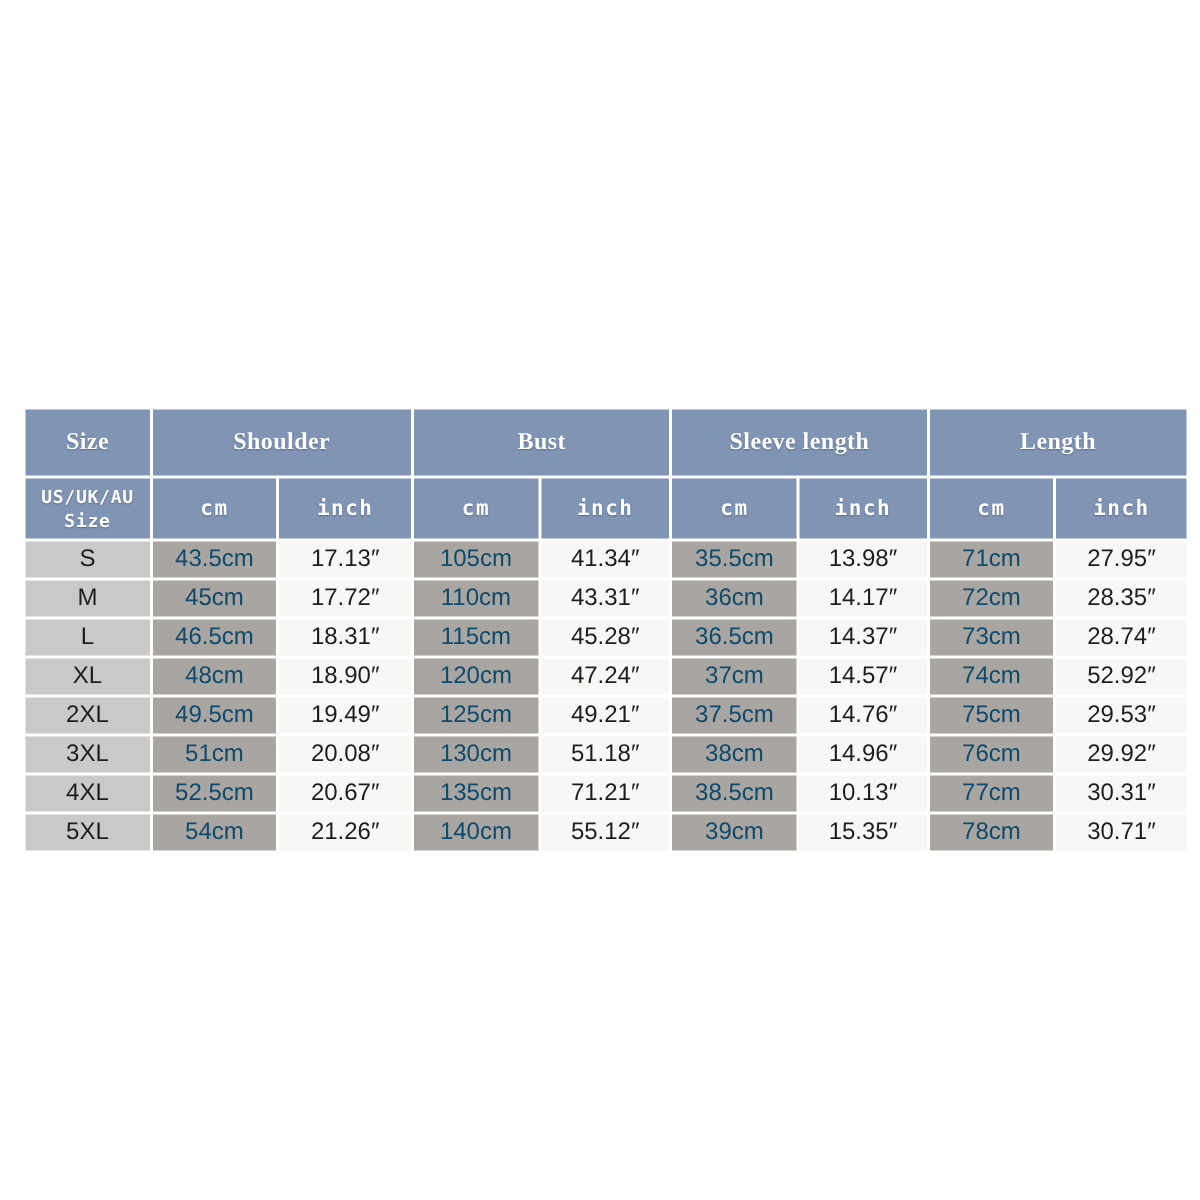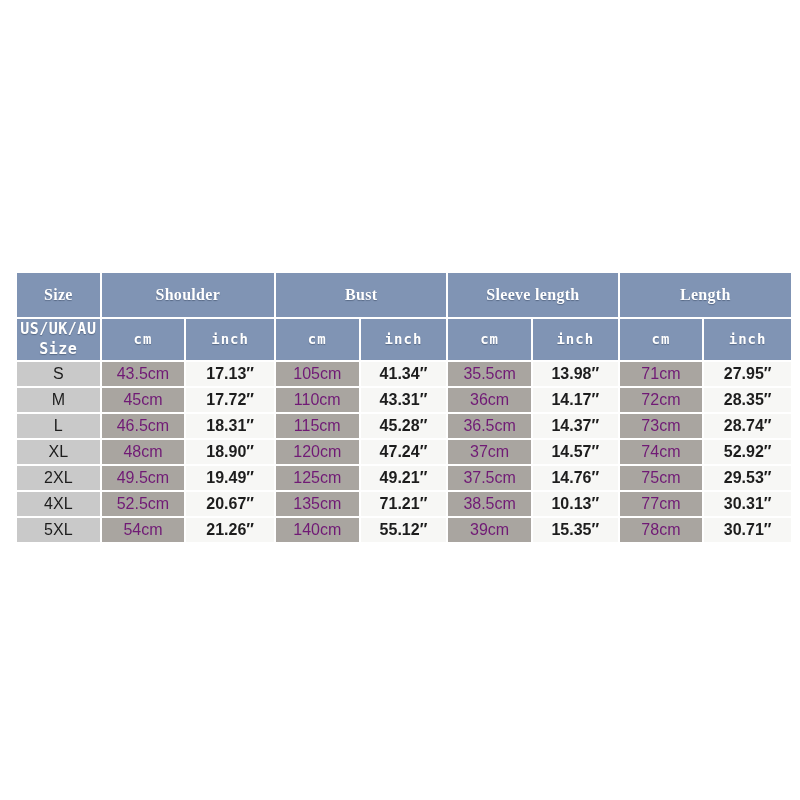--- a/index.html
+++ b/index.html
@@ -57,47 +57,47 @@
     background: #8094b4;
     color: #ffffff;
     height: 40px;
     font-family: "DejaVu Sans Mono", "Liberation Mono", monospace;
     font-weight: bold;
     font-size: 14px;
     letter-spacing: 1px;
     text-shadow: 0 1px 1px rgba(40,55,80,0.45);
   }
   td.sub.usuk {
-    font-size: 15px;
+    font-size: 12px;
     letter-spacing: 0.5px;
     line-height: 1.35;
     white-space: normal;
   }
 
   
   td.c-size {
     background: #c9c9c9;
     color: #1d1d1d;
     height: 24px;
     font-size: 16px;
     font-weight: normal;
   }
   td.c-cm {
     background: #a9a5a0;
-    color: #701a75;
+    color: #0c4a6e;
     height: 24px;
     font-size: 16px;
     font-weight: normal;
   }
   td.c-inch {
     background: #f7f7f5;
     color: #1d1d1d;
     height: 24px;
     font-size: 16px;
-    font-weight: bold;
+    font-weight: normal;
   }
 </style>
 </head>
 <body>
 
 <div id="size-chart">
   <table class="chart">
     <colgroup>
       <col style="width:82px">
       <col style="width:82px">
@@ -177,20 +177,31 @@
           <td class="c-cm">49.5cm</td>
           <td class="c-inch">19.49″</td>
           <td class="c-cm">125cm</td>
           <td class="c-inch">49.21″</td>
           <td class="c-cm">37.5cm</td>
           <td class="c-inch">14.76″</td>
           <td class="c-cm">75cm</td>
           <td class="c-inch">29.53″</td>
         </tr>
         <tr>
+          <td class="c-size">3XL</td>
+          <td class="c-cm">51cm</td>
+          <td class="c-inch">20.08″</td>
+          <td class="c-cm">130cm</td>
+          <td class="c-inch">51.18″</td>
+          <td class="c-cm">38cm</td>
+          <td class="c-inch">14.96″</td>
+          <td class="c-cm">76cm</td>
+          <td class="c-inch">29.92″</td>
+        </tr>
+        <tr>
           <td class="c-size">4XL</td>
           <td class="c-cm">52.5cm</td>
           <td class="c-inch">20.67″</td>
           <td class="c-cm">135cm</td>
           <td class="c-inch">71.21″</td>
           <td class="c-cm">38.5cm</td>
           <td class="c-inch">10.13″</td>
           <td class="c-cm">77cm</td>
           <td class="c-inch">30.31″</td>
         </tr>

